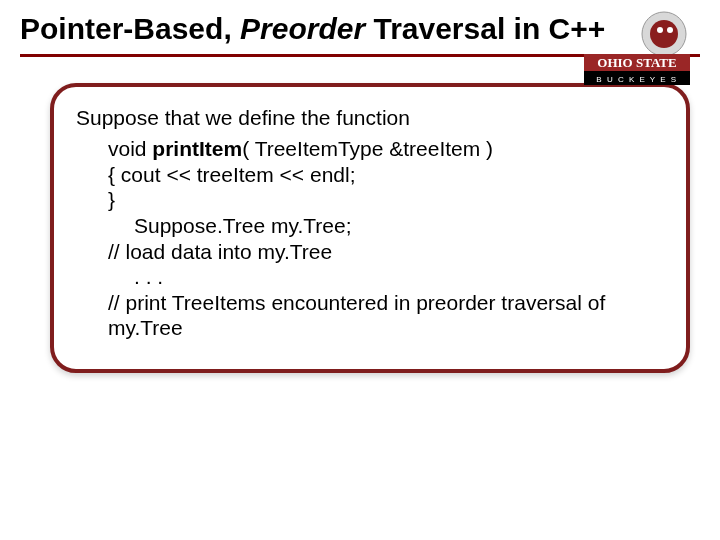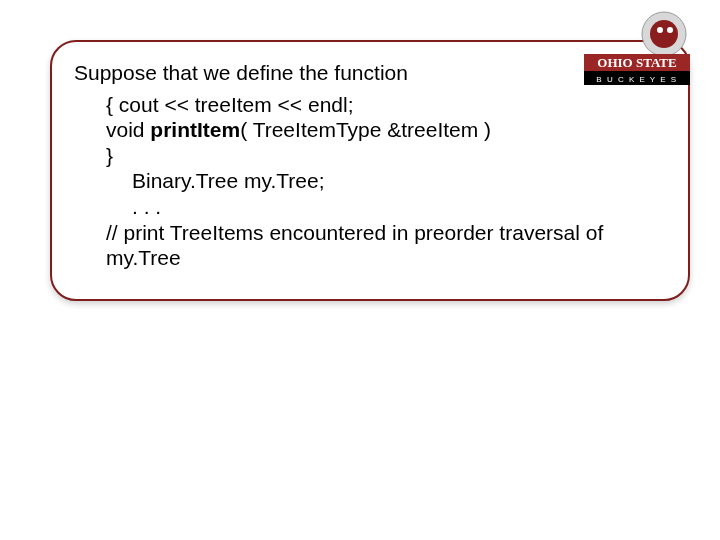--- a/index.html
+++ b/index.html
@@ -38,61 +38,68 @@
   }
   .logo {
     position: absolute;
     top: 6px;
     right: 28px;
     width: 110px;
     height: 86px;
   }
   .content-box {
     margin: 28px 10px 0 30px;
-    border: 2px solid #7f1d1d;
+    border: 4px solid #7f1d1d;
     border-radius: 26px;
     padding: 18px 22px 28px 22px;
     box-shadow: 0 3px 6px rgba(0,0,0,0.18);
     background: #fff;
     font-size: 21px;
     line-height: 1.22;
     color: #000;
   }
   .para { margin-bottom: 6px; }
   .indent1 { padding-left: 32px; }
   .indent2 { padding-left: 58px; }
   .bold { font-weight: bold; }
 </style>
 </head>
 <body>
 
 <div class="slide">
 
+  <div class="title-area">
+    <h1 class="title">
+      <span>Pointer-Based, </span><span class="italic">Preorder</span><span> Traversal in C++</span>
+    </h1>
+    <div class="title-rule"></div>
+  </div>
 
   <div class="logo">
     <svg viewBox="0 0 110 86" width="110" height="86">
 
       <circle cx="82" cy="28" r="22" fill="#d8d8d8" stroke="#999" stroke-width="1"></circle>
       <circle cx="82" cy="28" r="14" fill="#8a1e1e"></circle>
       <circle cx="78" cy="24" r="3" fill="#fff"></circle>
       <circle cx="88" cy="24" r="3" fill="#fff"></circle>
 
       <rect x="2" y="48" width="106" height="17" fill="#9a2626"></rect>
       <text x="55" y="61" text-anchor="middle" fill="#fff" font-family="Georgia, serif" font-weight="bold" font-size="13">OHIO STATE</text>
 
       <rect x="2" y="65" width="106" height="14" fill="#000"></rect>
       <text x="55" y="76" text-anchor="middle" fill="#fff" font-family="Arial" font-size="8" letter-spacing="1.5">B U C K E Y E S</text>
     </svg>
   </div>
 
   <div class="content-box">
     <div class="para">Suppose that we define the function</div>
-    <div class="indent1">{  cout &lt;&lt; treeItem &lt;&lt; endl;</div>
     <div class="indent1">
       <span>void  </span><span class="bold">printItem</span><span>( TreeItemType  &amp;treeItem )</span>
     </div>
+    <div class="indent1">{  cout &lt;&lt; treeItem &lt;&lt; endl;</div>
     <div class="indent1">}</div>
-    <div class="indent2">Binary.Tree   my.Tree;</div>
+    <div class="indent2">Suppose.Tree   my.Tree;</div>
+    <div class="indent1">// load data into my.Tree</div>
     <div class="indent2">. . .</div>
     <div class="indent1">// print TreeItems encountered in preorder traversal of my.Tree</div>
   </div>
 
 </div>
 
 </body></html>

